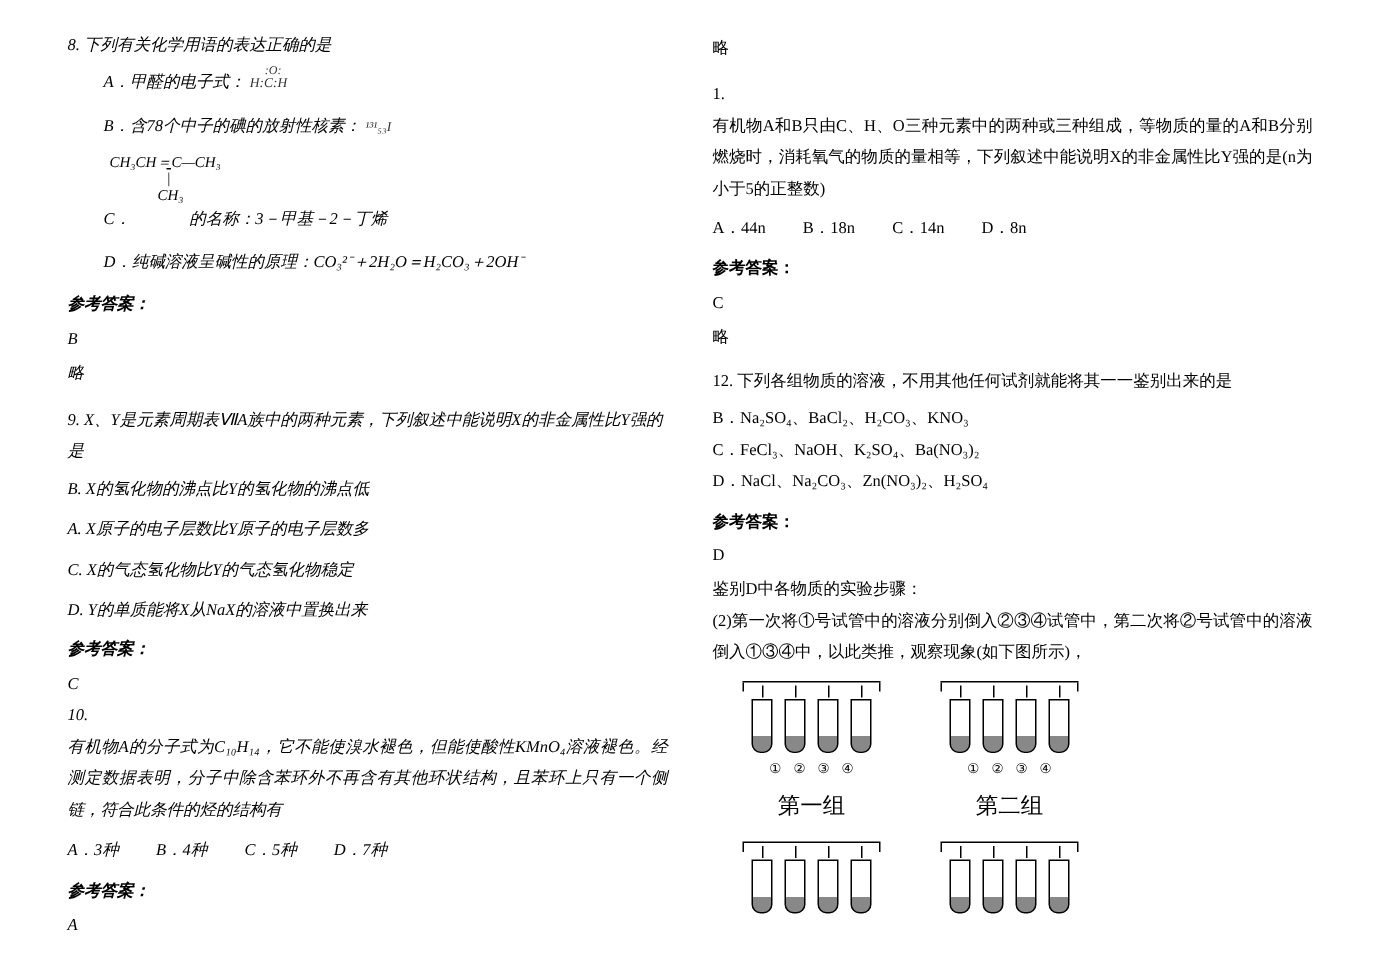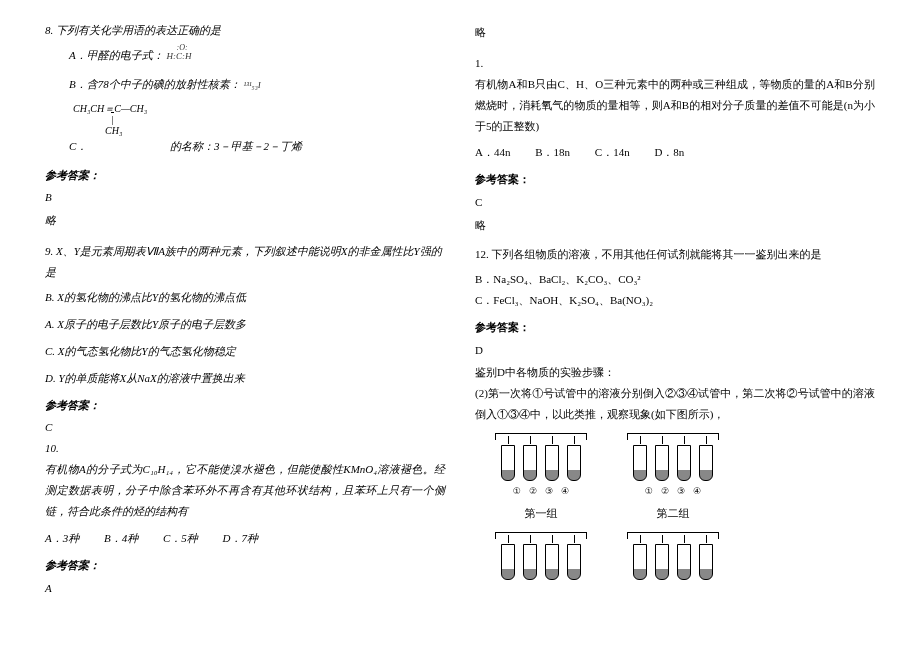--- a/index.html
+++ b/index.html
@@ -62,21 +62,21 @@
     }
     .tube {
       width: 14px;
       height: 36px;
       border: 1px solid #000;
       border-radius: 0 0 6px 6px;
       position: relative;
       background: linear-gradient(to top, #888 0%, #888 30%, #fff 30%, #fff 100%);
     }
     .tube-label { font-size: 9px; margin-top: 2px; display:flex; gap:8px; justify-content:center;}
-    .group-name { font-size: 11px; margin-top: 3px; font-family: Liberation Serif, serif; }
+    .group-name { font-size: 15px; margin-top: 3px; font-family: Liberation Serif, serif; }
     .drop {
       position: absolute;
       width: 1px;
       height: 8px;
       background: #000;
       top: -10px;
       left: 50%;
     }
     .ch3-block { display: inline-block; font-size: 10px; line-height: 1.1; vertical-align: middle; margin-left: 4px;}
   </style>
@@ -99,23 +99,24 @@
     <span class="small-formula">¹³¹₅₃I</span>
   </div>
 
   <div class="option">
     <span class="ch3-block">
       <span>CH₃CH＝C—CH₃</span><br>
       <span style="margin-left:38px; border-top:1px solid #000; padding-top:1px;">|</span><br>
       <span style="margin-left:32px;">CH₃</span>
     </span><br>
     <span>C．</span>
-    <span style="margin-left:80px;"> 的名称：3－甲基－2－丁烯</span>
-  </div>
-
+    <span style="margin-left:36px;"> 的名称：3－甲基－2－丁烯</span>
+  </div>
+
+  <div class="option">D．纯碱溶液呈碱性的原理：CO₃²⁻＋2H₂O＝H₂CO₃＋2OH⁻</div>
 
   <div class="answer-label">参考答案：</div>
   <div class="answer-val">B</div>
   <div class="slight">略</div>
 
   <div class="q-title" style="margin-top:10px;">9. X、Y是元素周期表ⅦA族中的两种元素，下列叙述中能说明X的非金属性比Y强的是</div>
   <div class="para">B. X的氢化物的沸点比Y的氢化物的沸点低</div>
   <div class="para">A. X原子的电子层数比Y原子的电子层数多</div>
   <div class="para">C. X的气态氢化物比Y的气态氢化物稳定</div>
   <div class="para">D. Y的单质能将X从NaX的溶液中置换出来</div>
@@ -131,34 +132,35 @@
     <span>D．7种</span>
   </div>
   <div class="answer-label">参考答案：</div>
   <div class="answer-val">A</div>
 </div>
 
 <div class="col">
   <div class="slight">略</div>
 
   <div style="margin-top:10px;">1.</div>
-  <div class="para">有机物A和B只由C、H、O三种元素中的两种或三种组成，等物质的量的A和B分别燃烧时，消耗氧气的物质的量相等，则A和B的相对分子质量的差值不可能是(n为小于5的正整数)</div>
+  <div class="para">有机物A和B只由C、H、O三种元素中的两种或三种组成，等物质的量的A和B分别燃烧时，消耗氧气的物质的量相等，下列叙述中能说明X的非金属性比Y强的是(n为小于5的正整数)</div>
   <div class="mc-options">
     <span>A．44n</span>
     <span>B．18n</span>
     <span>C．14n</span>
     <span>D．8n</span>
   </div>
   <div class="answer-label">参考答案：</div>
   <div class="answer-val">C</div>
   <div class="slight">略</div>
 
   <div class="q-title" style="margin-top:8px;">12. 下列各组物质的溶液，不用其他任何试剂就能将其一一鉴别出来的是</div>
-  <div>B．Na₂SO₄、BaCl₂、K₂CO₃、CO₃²</div>
+  <div>B．Na₂SO₄、BaCl₂、H₂CO₃、KNO₃</div>
   <div>C．FeCl₃、NaOH、K₂SO₄、Ba(NO₃)₂</div>
+  <div>D．NaCl、Na₂CO₃、Zn(NO₃)₂、H₂SO₄</div>
   <div class="answer-label">参考答案：</div>
   <div class="answer-val">D</div>
   <div class="slight">鉴别D中各物质的实验步骤：</div>
   <div class="para">(2)第一次将①号试管中的溶液分别倒入②③④试管中，第二次将②号试管中的溶液倒入①③④中，以此类推，观察现象(如下图所示)，</div>
 
   <div class="diagram-row">
     <div class="group">
       <div class="bracket-row" style="width:92px;"></div>
       <div class="tubes">
         <div class="tube">

